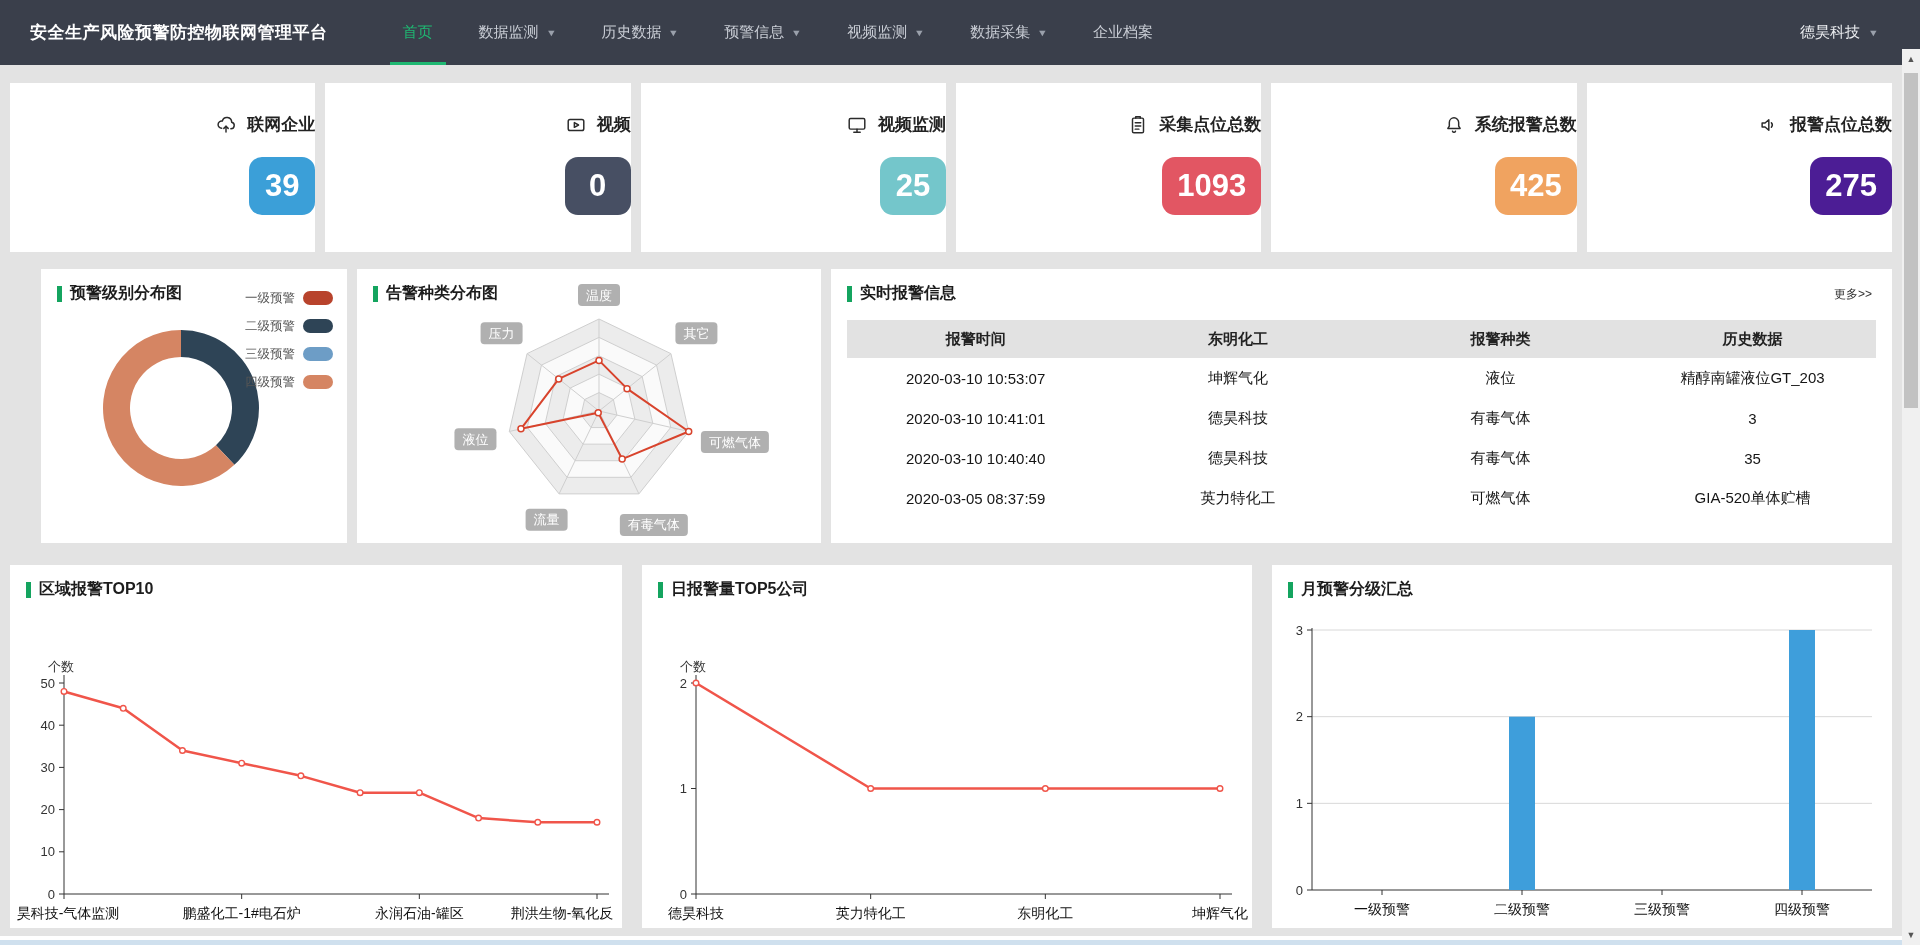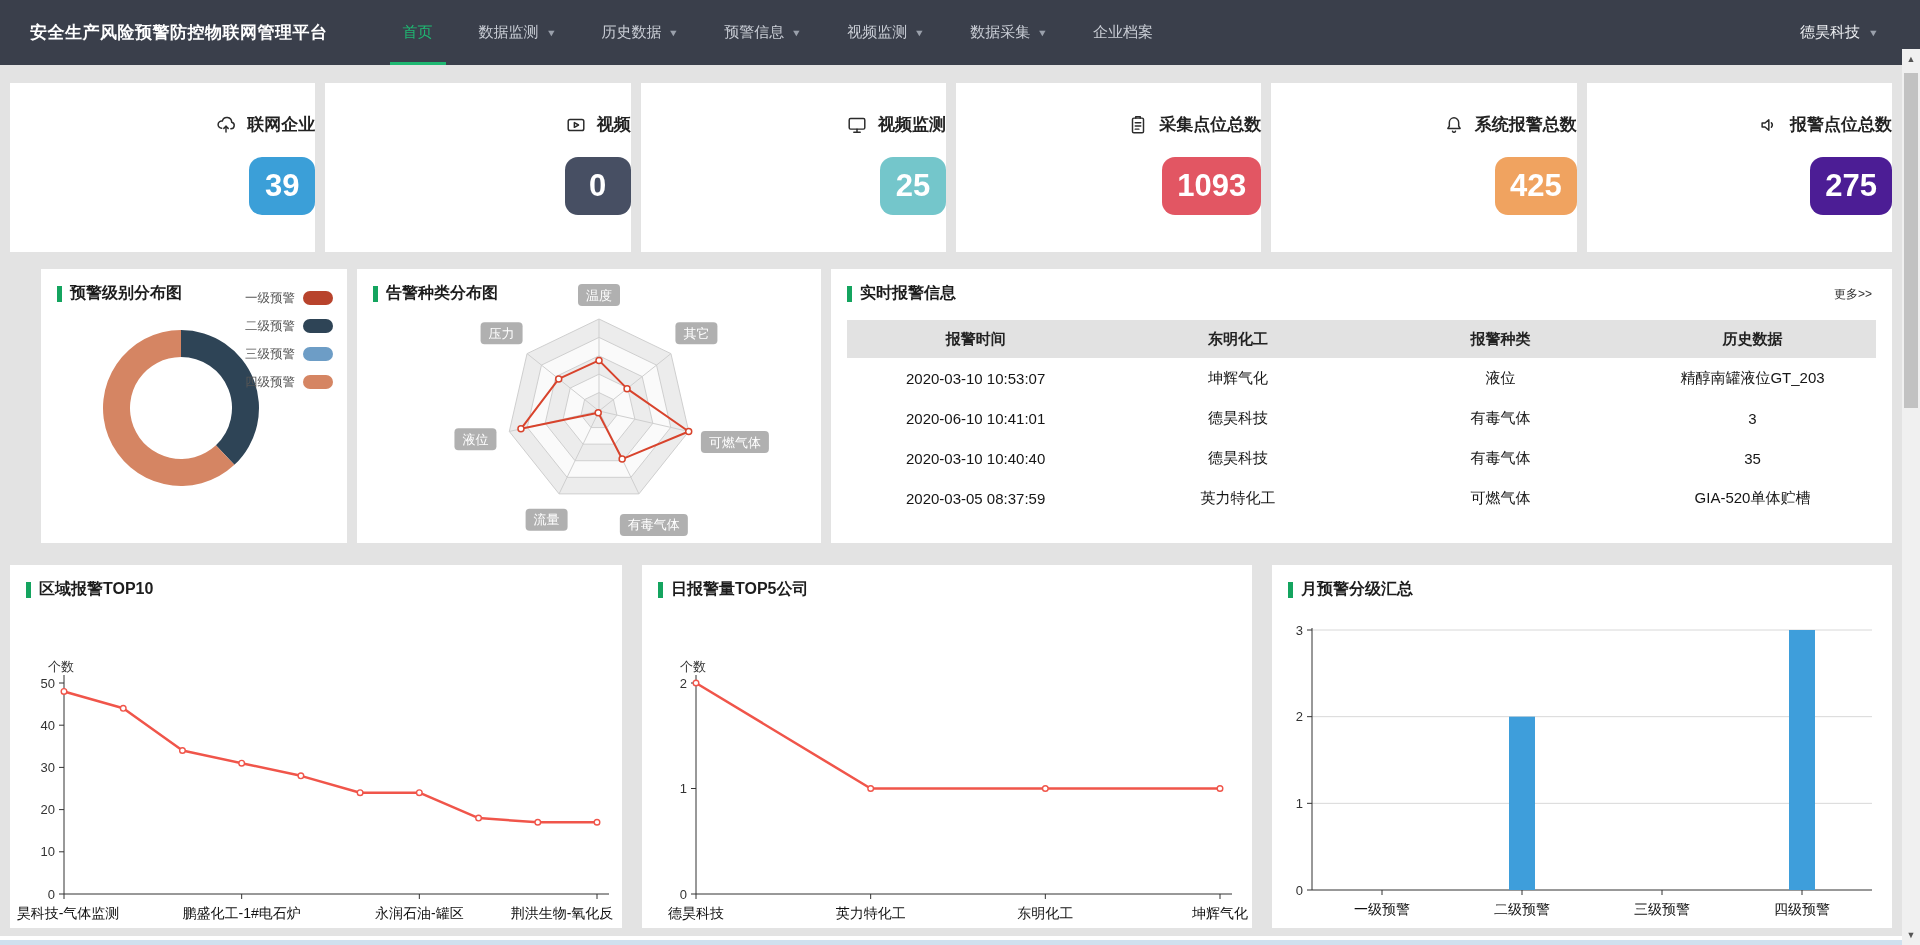--- a/index.html
+++ b/index.html
@@ -259,21 +259,21 @@
             <div class="alarm-cell">报警种类</div>
             <div class="alarm-cell">历史数据</div>
           </div>
           <div class="alarm-row">
             <div class="alarm-cell">2020-03-10 10:53:07</div>
             <div class="alarm-cell">坤辉气化</div>
             <div class="alarm-cell">液位</div>
             <div class="alarm-cell">精醇南罐液位GT_203</div>
           </div>
           <div class="alarm-row">
-            <div class="alarm-cell">2020-06-10 10:41:01</div>
+            <div class="alarm-cell">2020-03-10 10:41:01</div>
             <div class="alarm-cell">德昊科技</div>
             <div class="alarm-cell">有毒气体</div>
             <div class="alarm-cell">3</div>
           </div>
           <div class="alarm-row">
             <div class="alarm-cell">2020-03-10 10:40:40</div>
             <div class="alarm-cell">德昊科技</div>
             <div class="alarm-cell">有毒气体</div>
             <div class="alarm-cell">35</div>
           </div>

